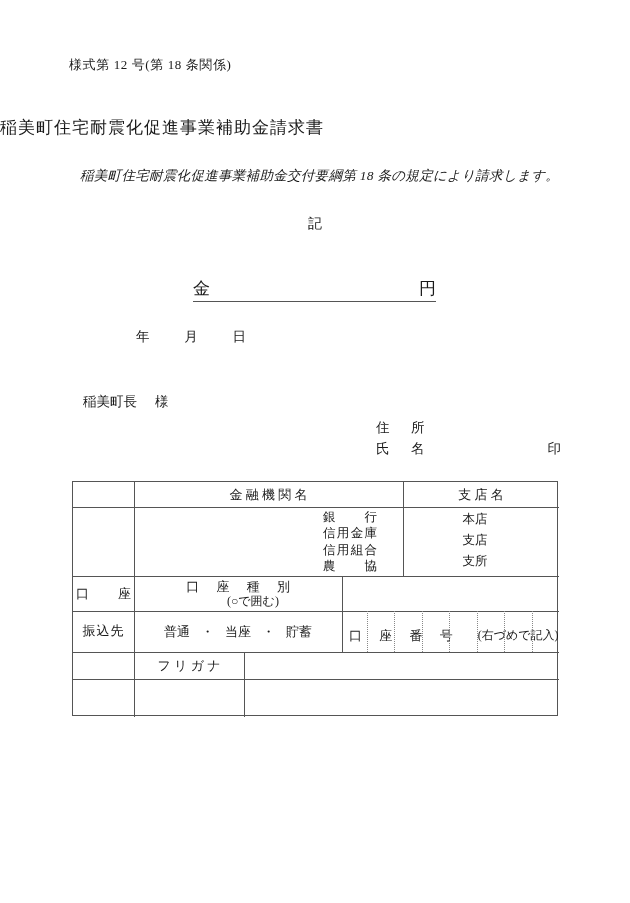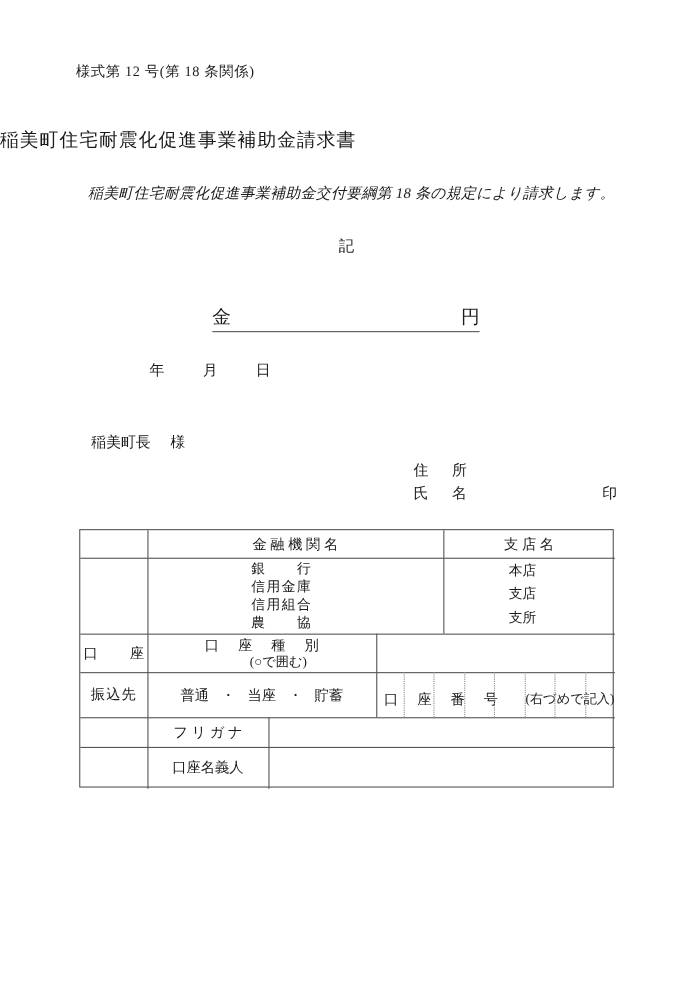--- a/index.html
+++ b/index.html
@@ -198,21 +198,21 @@
     left: 61px; top: 0; width: 269px; height: 25px;
   }
   .hdr-branch {
     left: 330px; top: 0; width: 156px; height: 25px;
   }
 
   
   .bank-types {
     left: 61px; top: 25px; width: 269px; height: 69px;
     flex-direction: column;
-    align-items: center;
+    align-items: flex-end;
     justify-content: center;
     padding-right: 26px;
     line-height: 16.5px;
   }
   .bank-types .bt {
     font-size: 12.5px;
     display: block;
     text-align: justify;
     text-align-last: justify;
     width: 54px;
@@ -394,17 +394,16 @@
       <div class="nb"></div>
       <div class="nb"></div>
       <div class="nb"></div>
       <div class="nb"></div>
       <div class="nb"></div>
     </div>
 
     <div class="cell lbl-furigana">フ リ ガ ナ</div>
     <div class="cell val-furigana"></div>
 
-    <div class="cell lbl-holder">口座名義人</div>
     <div class="cell val-holder"></div>
 
   </div>
 </div>
 
 </body></html>

